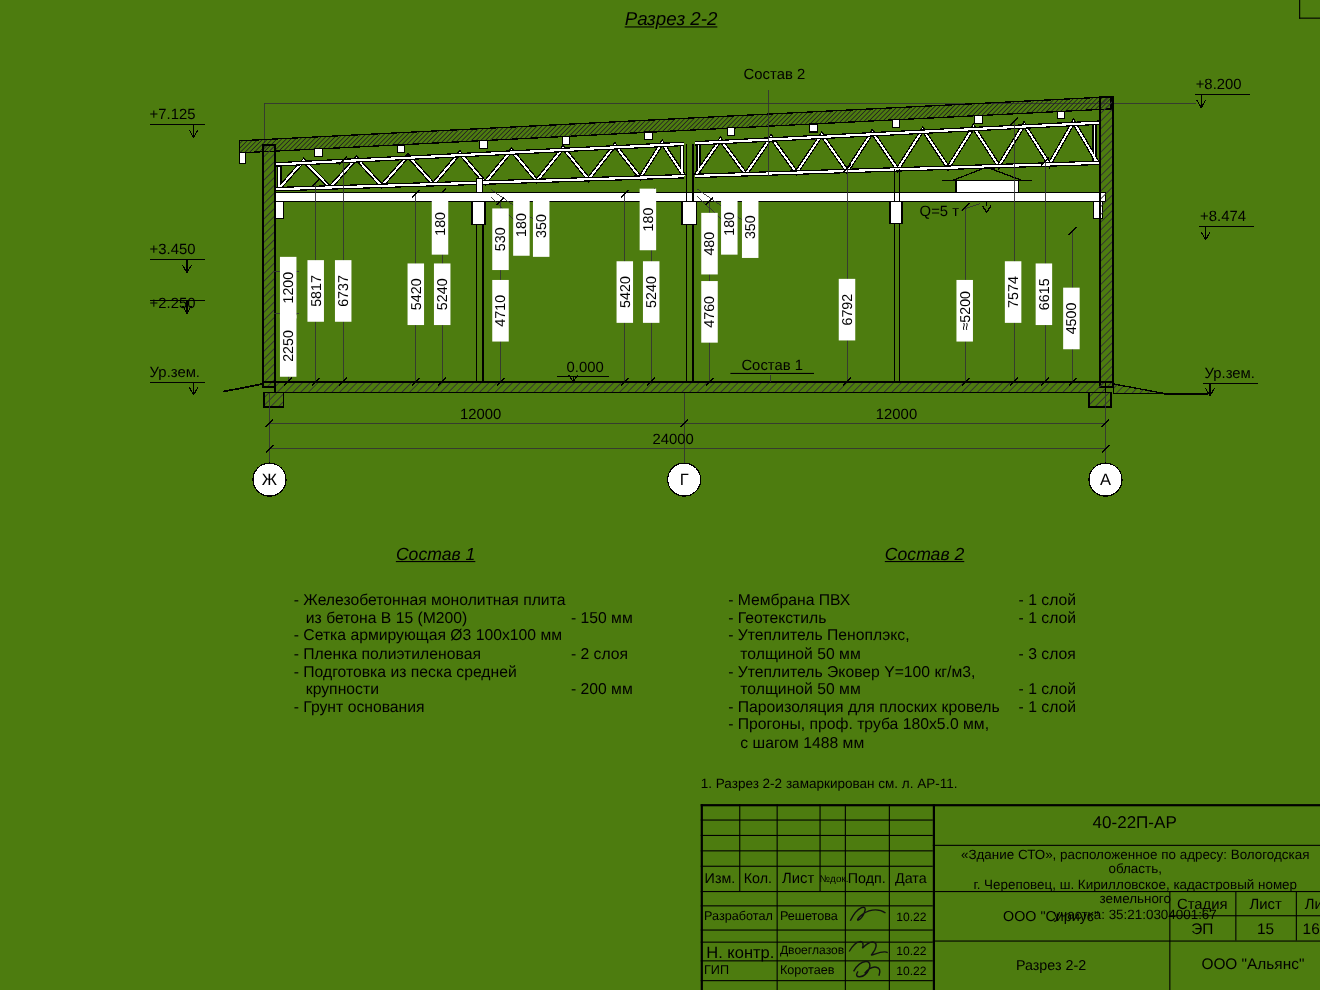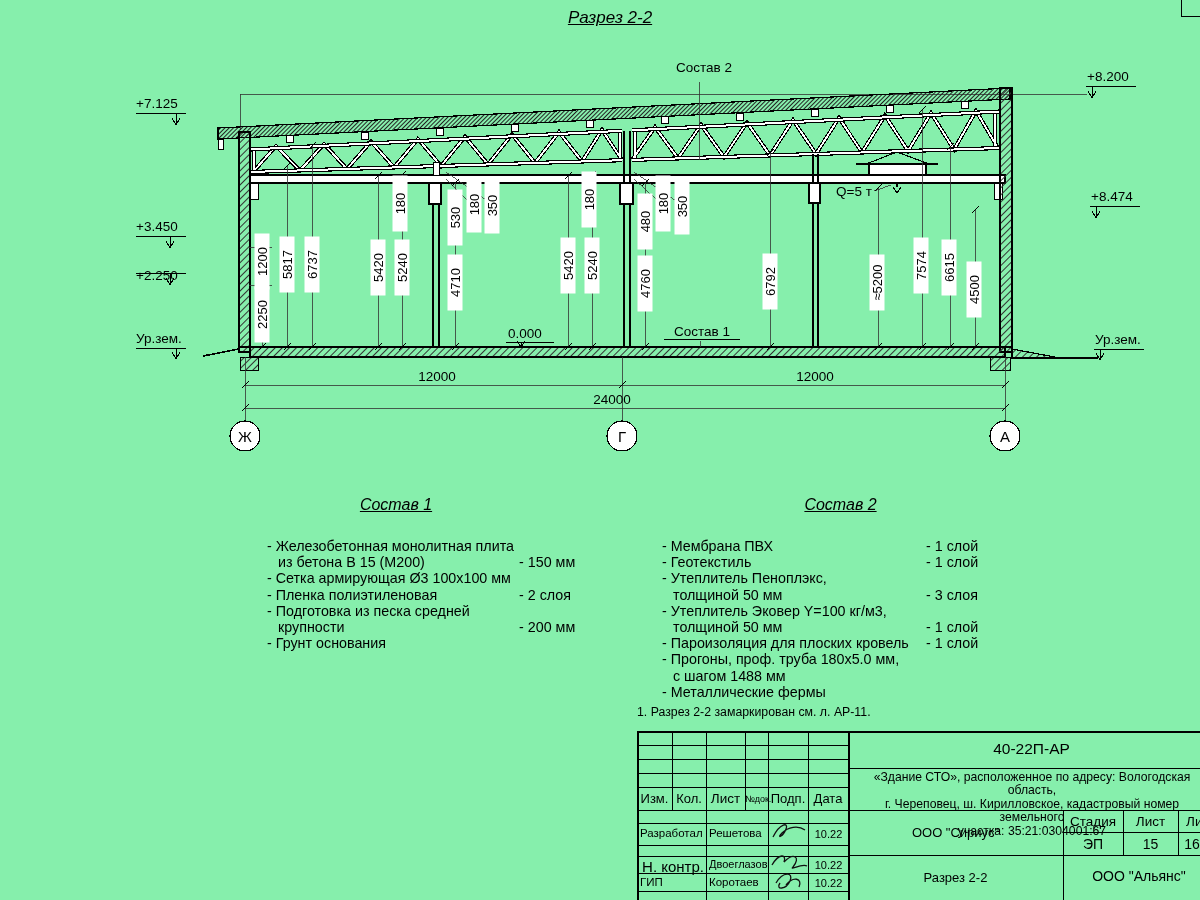--- a/index.html
+++ b/index.html
@@ -1,16 +1,16 @@
 <!DOCTYPE html>
 <html><head>
 <meta charset="utf-8">
 <style>
   html,body{margin:0;padding:0;background:#e8e8e8;}
-  .sheet{position:relative;width:1200px;height:900px;background:#86efac;overflow:hidden;
+  .sheet{position:relative;width:1200px;height:900px;background:#4d7c0f;overflow:hidden;
          font-family:"Liberation Sans",sans-serif;color:#000;}
   .abs{position:absolute;}
   .lbl{position:absolute;font-size:13.5px;white-space:nowrap;}
   .vd{position:absolute;width:56px;height:15px;font-size:13px;line-height:15px;text-align:center;
       transform:rotate(-90deg);background:#fff;white-space:nowrap;}
   .ctr{text-align:center;}
   .it{font-style:italic;text-decoration:underline;}
   .pre{white-space:pre-line;}
   .spec{position:absolute;font-size:14.3px;line-height:16.2px;}
   .spec-row{display:flex;align-items:flex-end;}
@@ -240,21 +240,21 @@
 
   <div class="abs ctr" style="left:450px;top:8px;width:320px;font-size:17px"><span class="it">Разрез 2-2</span></div>
 
   <div class="lbl" style="left:136px;top:96px">+7.125</div>
   <div class="lbl" style="left:136px;top:219px">+3.450</div>
   <div class="lbl" style="left:136px;top:268px">+2.250</div>
   <div class="lbl" style="left:136px;top:331px">Ур.зем.</div>
   <div class="lbl" style="left:1087px;top:69px">+8.200</div>
   <div class="lbl" style="left:1091px;top:189px">+8.474</div>
   <div class="lbl" style="left:1095px;top:332px">Ур.зем.</div>
-  <div class="lbl" style="left:508px;top:326px;width:48px;">0.000</div>
+  <div class="lbl" style="left:508px;top:326px;width:48px;text-align:center">0.000</div>
 
   <div class="lbl" style="left:676px;top:60px">Состав 2</div>
   <div class="lbl" style="left:664px;top:324px;width:76px;text-align:center;border-bottom:1px solid #000">Состав 1</div>
   <div class="lbl" style="left:836px;top:184px">Q=5 т</div>
 
   <div class="vd" style="left:234px;top:254px">1200</div>
   <div class="vd" style="left:259px;top:257px">5817</div>
   <div class="vd" style="left:284px;top:257px">6737</div>
   <div class="vd" style="left:234px;top:307px">2250</div>
   <div class="vd" style="left:372px;top:196px">180</div>
@@ -333,24 +333,20 @@
       </div>
     <div class="spec-row">
         <div class="spec-name">- Пароизоляция для плоских кровель</div>
         <div class="spec-val">- 1 слой</div>
       </div>
     <div class="spec-row">
         <div class="spec-name">- Прогоны, проф. труба 180х5.0 мм,
 с шагом 1488 мм</div>
         <div class="spec-val"></div>
       </div>
-    <div class="spec-row">
-        <div class="spec-name">- Металлические фермы</div>
-        <div class="spec-val"></div>
-      </div>
   </div>
 
   <div class="abs" style="left:637px;top:705px;font-size:12.3px">1. Разрез 2-2 замаркирован см. л. АР-11.</div>
 
   <div class="abs" style="left:1181px;top:0;width:30px;height:16px;border-left:1.5px solid #000;border-bottom:1.5px solid #000"></div>
 
   <div class="abs" style="left:637px;top:731px;width:578px;height:169px">
 
     <div class="tbl" style="left:0;top:0;width:578px;height:1.6px"></div>
     <div class="tbl" style="left:0;top:0;width:1.6px;height:169px"></div>

